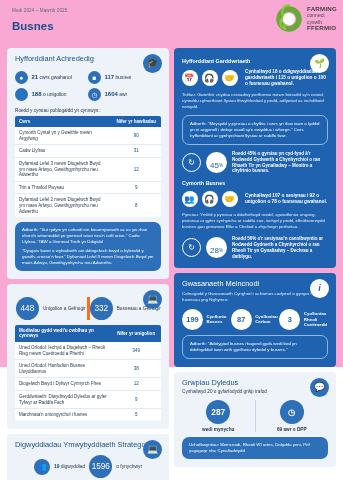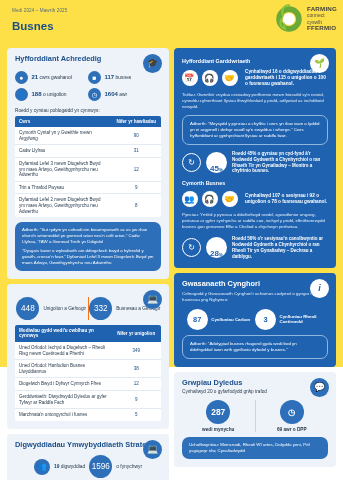--- a/index.html
+++ b/index.html
@@ -2,21 +2,21 @@
 <html><head>
 <meta charset="utf-8">
 <style>
   * { box-sizing: border-box; margin: 0; padding: 0; }
   html, body {
     width: 343px; height: 480px;
     background: #ffffff;
     font-family: "Liberation Sans", sans-serif;
     overflow: hidden;
   }
-  .page { position: relative; width: 343px; height: 367px; background: #fde047; }
+  .page { position: relative; width: 343px; height: 367px; background: #f9a8d4; }
 
   
   .header { position: relative; height: 48px; padding: 8px 10px 0 12px; }
   .period { font-size: 4.6px; color: #5a6b7b; letter-spacing: .1px; }
   .page-title { font-size: 11.5px; font-weight: bold; color: #1a4f8a; margin-top: 7px; }
   .logo-wrap { position: absolute; right: 6px; top: 4px; display: flex; align-items: center; gap: 3px; }
   .logo-mark { width: 30px; height: 30px; flex: 0 0 auto; }
   .logo-text { line-height: 1.08; }
   .lt1 { font-size: 6.2px; font-weight: bold; color: #3f3f3f; letter-spacing: .2px; }
   .lt2 { font-size: 5px; color: #4a4a4a; }
@@ -24,21 +24,21 @@
   .lt4 { font-size: 6.2px; font-weight: bold; color: #3f3f3f; letter-spacing: .2px; }
 
   
   .cols { display: flex; gap: 5px; padding: 0 7px; }
   .col { width: 164px; display: flex; flex-direction: column; gap: 5px; }
 
   
   .card { position: relative; border-radius: 4px; padding: 7px 8px 8px 8px; }
   .card-light { background: #eef3f9; }
   .card-blue { background: #1f62b0; }
-  .card-title { font-size: 7.4px; font-weight: bold; line-height: 1.15; }
+  .card-title { font-size: 7.4px; font-weight: normal; line-height: 1.15; }
   .card-light .card-title { color: #1a4f8a; }
   .card-blue .card-title { color: #ffffff; }
   .card-sub { font-size: 5.4px; font-weight: bold; margin-top: 3px; }
   .card-blue .card-sub { color: #ffffff; }
   .corner-icon {
     position: absolute; right: 7px; top: 6px;
     width: 19px; height: 19px; border-radius: 50%;
     display: flex; align-items: center; justify-content: center;
   }
   .ci-blue { background: #2d6fb8; color: #fff; }
@@ -93,31 +93,31 @@
 
   .pct-row { display: flex; align-items: center; gap: 5px; margin-top: 6px; }
   .pct-ring {
     width: 19px; height: 19px; border-radius: 50%;
     border: 1.6px solid #ffffff; color: #fff;
     display: flex; align-items: center; justify-content: center;
     font-size: 8px; flex: 0 0 auto;
   }
   .pct-badge {
     width: 21px; height: 21px; border-radius: 50%; background: #ffffff;
-    color: #1f62b0; font-weight: bold; font-size: 8px;
-    display: flex; align-items: flex-end; justify-content: center;
+    color: #1f62b0; font-weight: normal; font-size: 8px;
+    display: flex; align-items: center; justify-content: center;
     padding-top: 5px; flex: 0 0 auto;
   }
   .pct-badge sup { font-size: 4.5px; }
   .pct-text { font-size: 4.5px; color: #fff; line-height: 1.3; font-weight: bold; }
 
   
   .counter-row { display: flex; align-items: stretch; margin: 6px 0 5px 0; }
   .counter { flex: 1; display: flex; align-items: center; gap: 4px; justify-content: center; }
-  .counter + .counter { border-left: 1px solid #f97316; }
+  .counter + .counter { border-left: 3px solid #f97316; }
   .big-circle {
     width: 23px; height: 23px; border-radius: 50%;
     background: #2d6fb8; color: #fff; font-weight: normal; font-size: 8.2px;
     display: flex; align-items: center; justify-content: center; flex: 0 0 auto;
   }
   .counter-label { font-size: 4.7px; color: #26384a; line-height: 1.2; }
 
   
   .three-up { display: flex; margin-top: 6px; }
   .three-cell { flex: 1; display: flex; align-items: center; gap: 3.5px; justify-content: center; }
@@ -355,24 +355,28 @@
               <sup>%</sup>
             </span>
           <span class="pct-text">Roedd 56% o'r sesiynau'n canolbwyntio ar Nodwedd Gydnerth a Chynhyrchiol o ran Rheoli Tir yn Gynaliadwy – Dechrau a datblygu.</span>
         </div>
       </div>
 
       <div class="card card-blue">
         <div class="corner-icon ci-white">
           <span class="ci-glyph" style="font-style:italic;font-weight:bold;font-size:9px">i</span>
         </div>
-        <div class="card-title">Gwasanaeth Cynghori</div>
+        <div class="card-title">Gwasanaeth Meincnodi</div>
         <div class="body-text" style="margin-top:3px">Cefnogodd y Gwasanaeth Cynghori'r achwinos cadymol o gyngor i fusnesau yng Nghymru:</div>
 
         <div class="three-up">
+          <div class="three-cell">
+            <span class="ring-num">199</span>
+            <span class="three-label">Cynllunio Busnes</span>
+          </div>
           <div class="three-cell">
             <span class="ring-num">87</span>
             <span class="three-label">Cynlluniau Carbon</span>
           </div>
           <div class="three-cell">
             <span class="ring-num">3</span>
             <span class="three-label">Cynlluniau Rheoli Coetiroedd</span>
           </div>
         </div>
 

